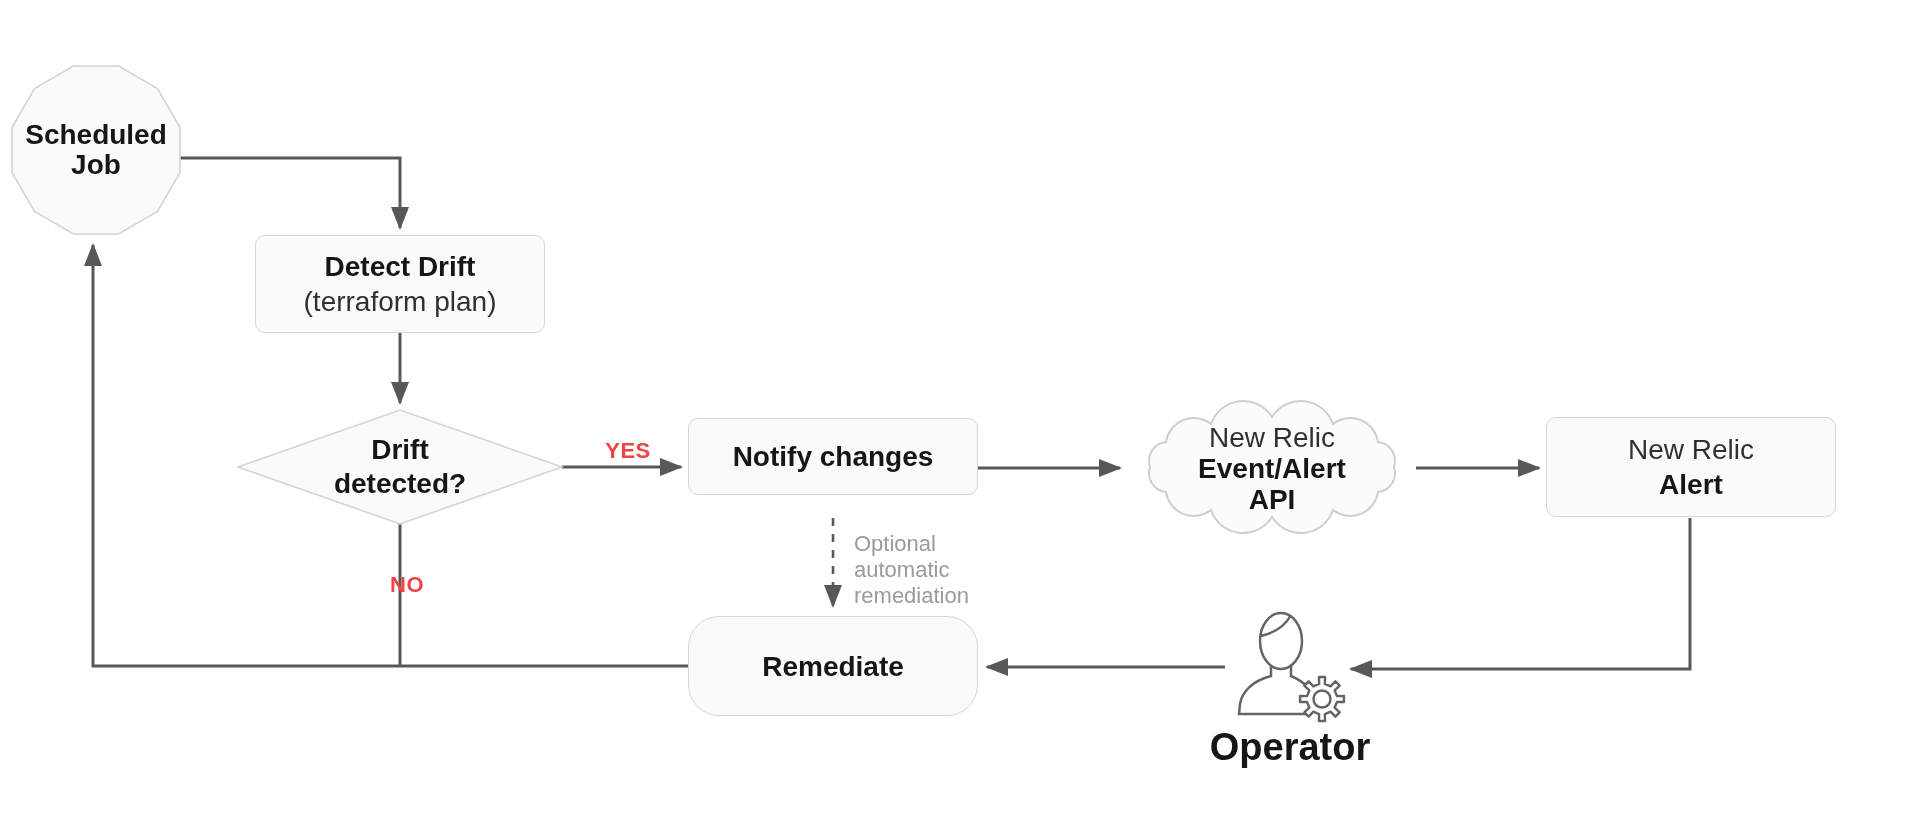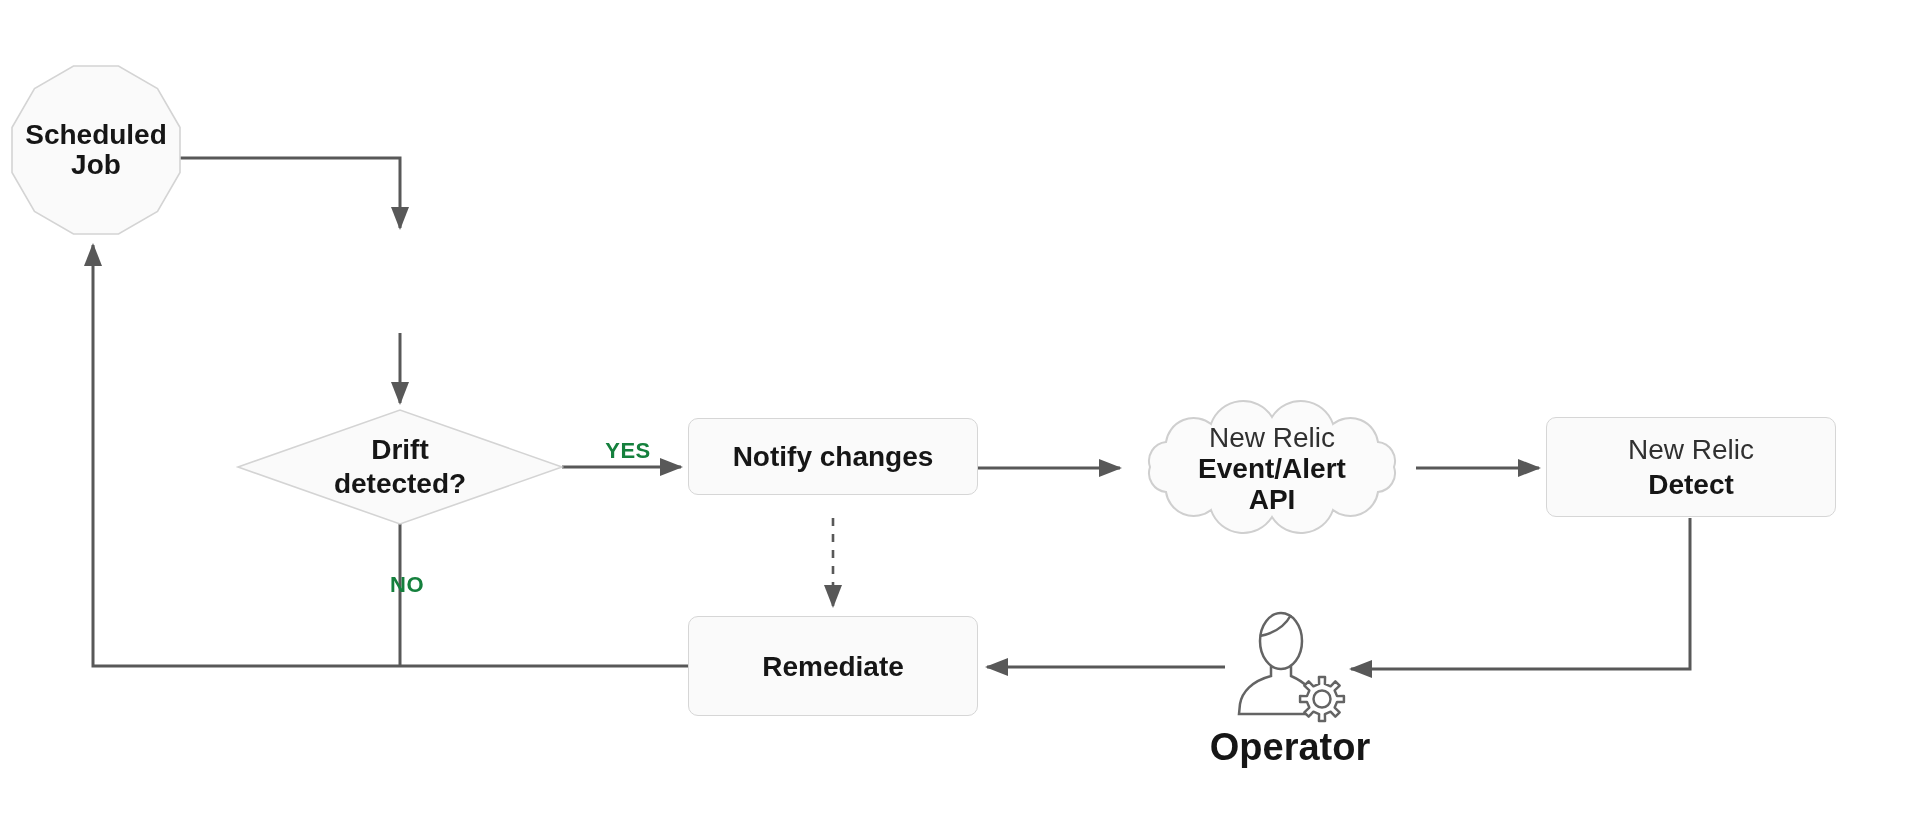--- a/index.html
+++ b/index.html
@@ -21,21 +21,21 @@
     font-size:28px;line-height:35px;text-align:center;
   }
   .t-bold{font-weight:bold;color:#161616;}
   .t-reg{font-weight:normal;color:#303030;}
   .lbl{
     position:absolute;display:flex;flex-direction:column;align-items:center;justify-content:center;
     text-align:center;font-size:28px;line-height:30px;color:#161616;
   }
   .lbl .t-bold,.lbl .t-reg{display:block;}
   .edge-lbl{
-    position:absolute;font-weight:bold;color:#15803d;font-size:22px;line-height:26px;letter-spacing:0.5px;
+    position:absolute;font-weight:bold;color:#ef4444;font-size:22px;line-height:26px;letter-spacing:0.5px;
   }
   .muted-lbl{
     position:absolute;color:#9a9a9a;font-size:22px;line-height:26px;text-align:left;font-weight:normal;
   }
   .muted-lbl span{display:block;}
   .cloud-lbl{line-height:31px;}
   .diamond-lbl{line-height:34px;}
 </style>
 </head>
 <body>
@@ -81,31 +81,35 @@
                   -10.1,14.9 -15.7,20.8 -20.8,15.7 -14.9,10.1
                   -17.7,3.4 -25.8,3.6 -25.8,-3.6 -17.7,-3.4
                   -14.9,-10.1 -20.8,-15.7 -15.7,-20.8 -10.1,-14.9
                   -3.4,-17.7 -3.6,-25.8 3.6,-25.8 3.4,-17.7
                   10.1,-14.9 15.7,-20.8 20.8,-15.7 14.9,-10.1"></polygon>
         <circle fill="#ffffff" stroke="#646464" stroke-width="2.9" cx="0" cy="0" r="10"></circle>
       </g>
     </g>
   </svg>
 
+  <div class="box" style="left:255px;top:235px;height:98px;">
+    <span class="t-bold">Detect Drift</span>
+    <span class="t-reg">(terraform plan)</span>
+  </div>
 
   <div class="box" style="left:688px;top:418px;height:77px;">
     <span class="t-bold">Notify changes</span>
   </div>
 
   <div class="box" style="left:1546px;top:417px;height:100px;">
     <span class="t-reg">New Relic</span>
-    <span class="t-bold">Detect</span>
+    <span class="t-bold">Alert</span>
   </div>
 
-  <div class="box" style="left:688px;top:616px;height:100px;">
+  <div class="box" style="left:688px;top:616px;height:100px;border-radius:31px;">
     <span class="t-bold">Remediate</span>
   </div>
 
   <div class="lbl" style="left:16px;top:103px;width:160px;height:94px;">
     <span class="t-bold">Scheduled</span>
     <span class="t-bold">Job</span>
   </div>
 
   <div class="lbl diamond-lbl" style="left:300px;top:432px;width:200px;height:70px;">
     <span class="t-bold">Drift</span>
@@ -118,14 +122,19 @@
     <span class="t-bold">API</span>
   </div>
 
   <div class="lbl" style="left:1190px;top:731px;width:200px;height:32px;font-size:38px;">
     <span class="t-bold">Operator</span>
   </div>
 
   <div class="edge-lbl" style="left:596px;top:438px;width:64px;text-align:center;">YES</div>
   <div class="edge-lbl" style="left:390px;top:572px;">NO</div>
 
+  <div class="muted-lbl" style="left:854px;top:531px;width:160px;">
+    <span>Optional</span>
+    <span>automatic</span>
+    <span>remediation</span>
+  </div>
 
 </div>
 
 </body></html>

